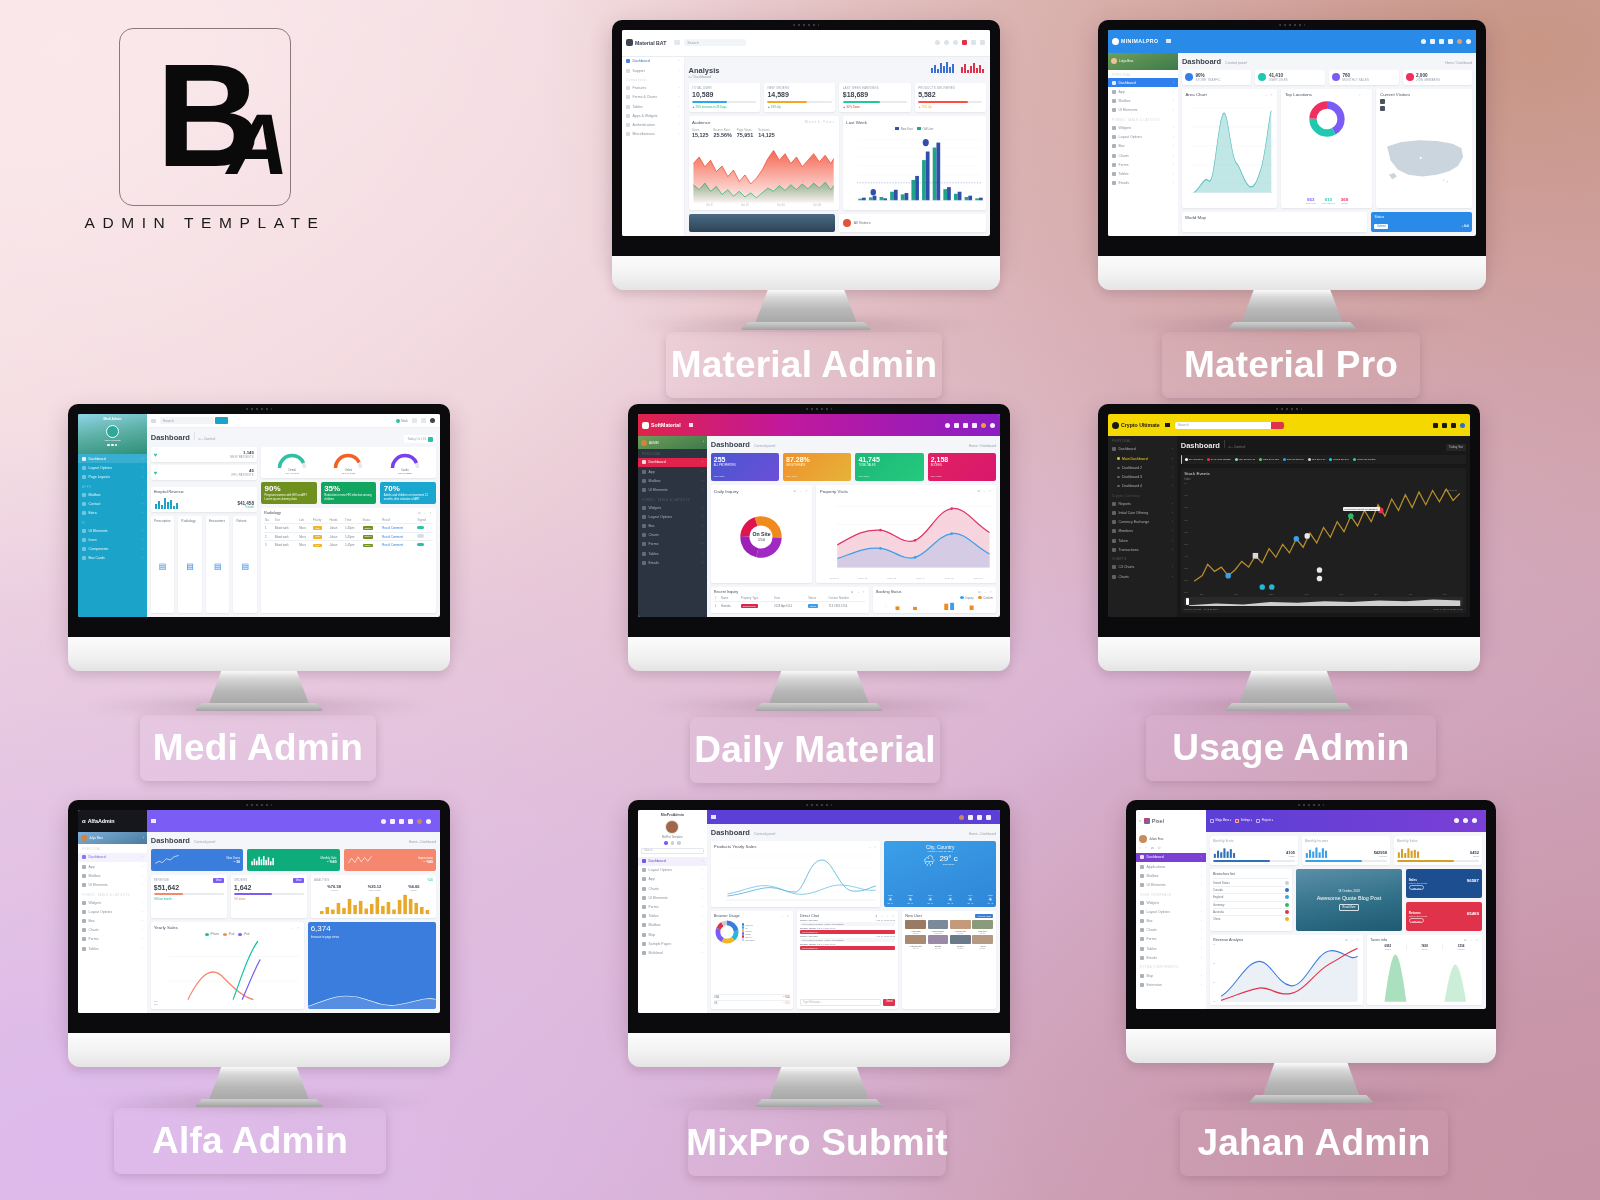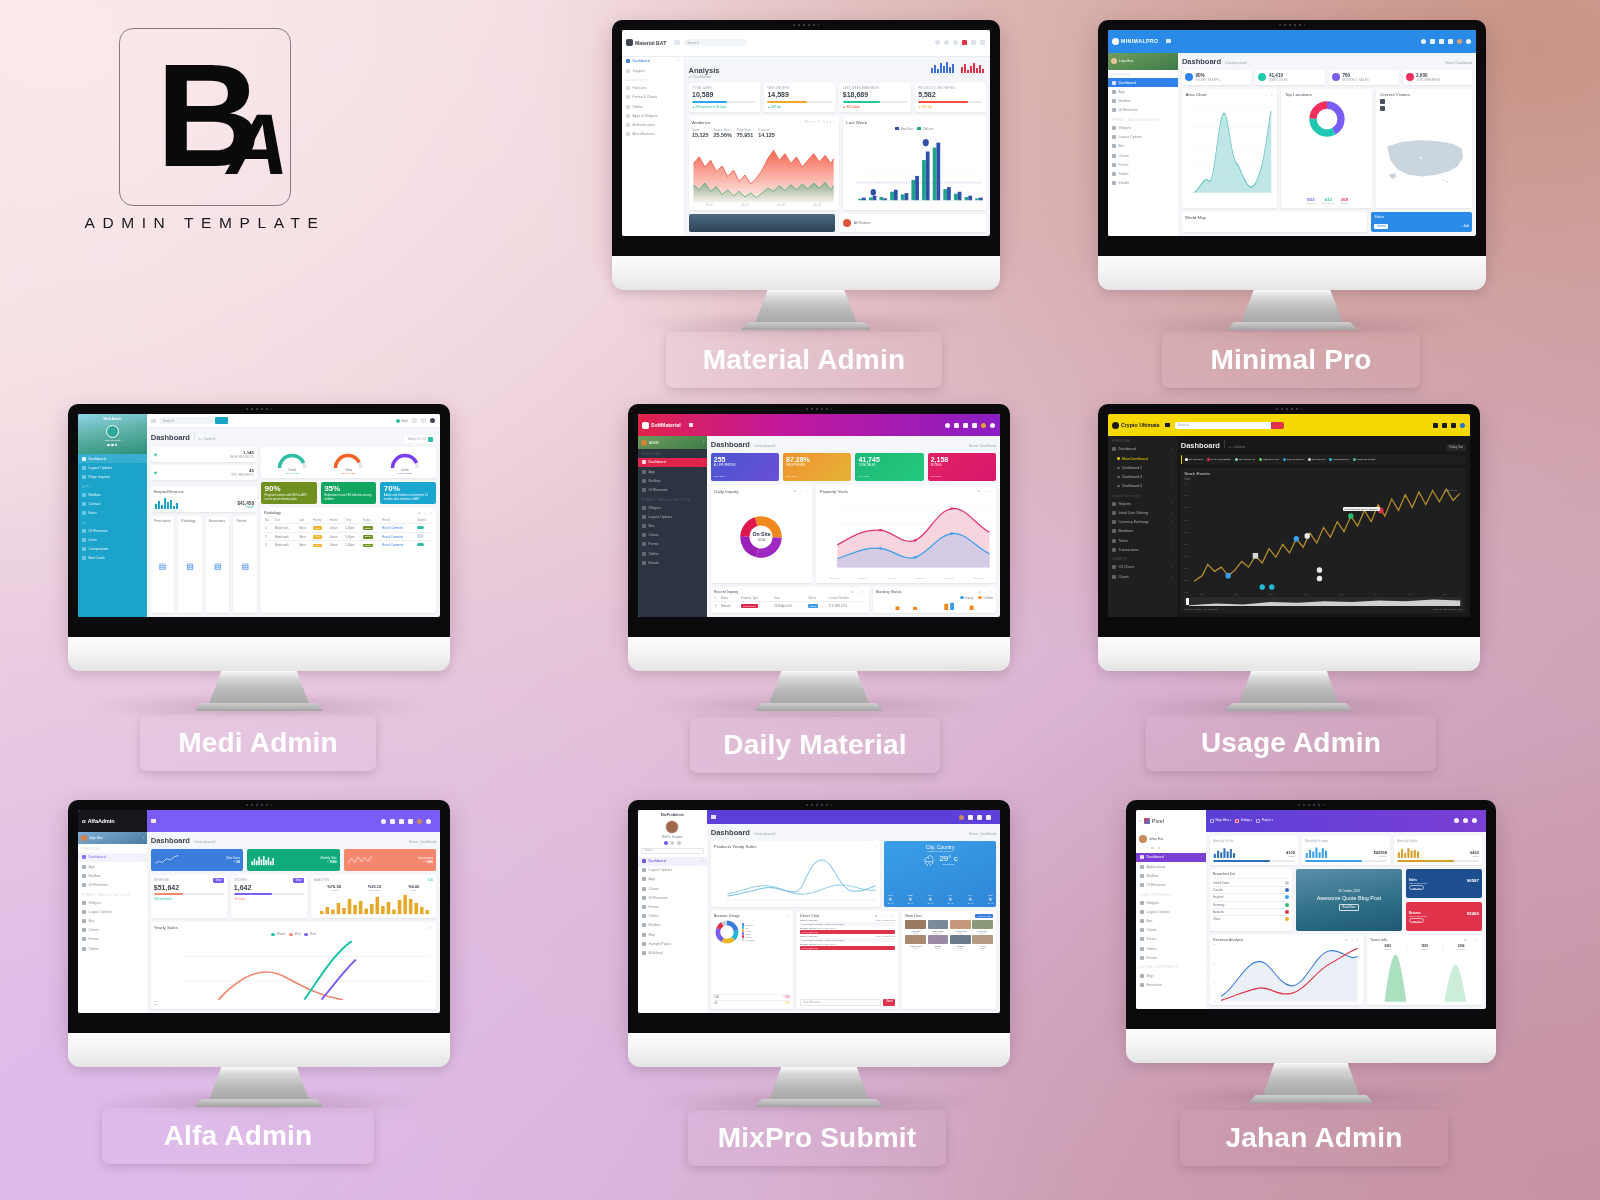--- a/index.html
+++ b/index.html
@@ -130,21 +130,21 @@
   .tbl th { font-weight:500; text-align:left; padding:1.6px 1px; color:#8d97a2; }
   .tbl td { padding:1.6px 1px; border-top:.4px solid #eef1f4; }
   .pill { display:inline-block; padding:.4px 2px; border-radius:1px; color:#fff; font-size:2.4px; }
   .tile { border-radius:2px; padding:3.5px; color:#fff; display:flex; flex-direction:column; justify-content:center; min-width:0; }
   .tile-big { font-size:8px; font-weight:bold; line-height:1; }
   .tile-sm { font-size:2.8px; margin-top:1.5px; line-height:1.25; opacity:.95; }
 
   
   .banner {
     position:absolute; border-radius:7px; color:#fff;
-    font-size:28px; font-weight:bold; letter-spacing:.2px;
+    font-size:37px; font-weight:bold; letter-spacing:.2px;
     display:flex; align-items:center; justify-content:center;
     padding:12px 26px; white-space:nowrap;
     box-shadow:0 3px 10px rgba(90,55,75,.22);
   }
 </style>
 </head>
 <body>
 
 <div class="brand">
   <div class="brand-box">
@@ -602,21 +602,21 @@
           </div>
         </div>
       </div>
     </div>
   </div>
   <div class="chin"></div>
   <div class="neck"></div>
   <div class="foot"></div>
 </div>
 <div class="banner" style="left:1162px; top:332px; width:258px;">
-  <span>Minimal Pro</span>
+  <span>Material Pro</span>
 </div>
 
 <div class="monitor" style="left:68px; top:404px; width:382px;">
   <div class="mon-shadow"></div>
   <div class="bezel">
     <div class="screen" style="height:203px;">
       <div class="dash">
         <div class="body-row" style="flex:1">
           <div class="side" style="flex:0 0 19%;background:#1ba3c9">
             <div style="height:40px;background:linear-gradient(170deg,#8fd4e8 0%,#5fb2a8 45%,#2e8f78 100%);position:relative;display:flex;flex-direction:column;align-items:center;justify-content:center">
@@ -1511,31 +1511,39 @@
                     </g>
                   <path d="M30,40 C42,22 52,18 62,26 C70,32 78,38 88,40" fill="none" stroke="#f4876d" stroke-width="1"></path>
                   <path d="M70,40 C78,24 84,10 92,2" fill="none" stroke="#12c2a0" stroke-width="1"></path>
                   <path d="M78,40 C84,30 88,22 94,14" fill="none" stroke="#7b5cf5" stroke-width="1"></path>
                 </svg>
                 <div style="font-size:2.4px;color:#aeb6be" id="alfa-yt">
                     <div>300</div>
                     <div>225</div>
                   </div>
               </div>
+              <div style="flex:1;border-radius:2px;background:#3b7ddd;color:#fff;padding:3px;display:flex;flex-direction:column;min-width:0;position:relative;overflow:hidden">
+                <span style="font-size:8px;font-weight:300;line-height:1">6,374</span>
+                <span style="font-size:2.8px;margin-top:1.5px;opacity:.92">Increase in page views</span>
+                <svg viewBox="0 0 100 26" preserveAspectRatio="none" style="position:absolute;left:0;right:0;bottom:0;width:100%;height:18px">
+                  <path d="M0,22 C14,14 22,4 36,8 C48,11 56,24 70,20 C82,17 90,8 100,12 L100,26 L0,26 Z" fill="rgba(255,255,255,.14)"></path>
+                  <path d="M0,22 C14,14 22,4 36,8 C48,11 56,24 70,20 C82,17 90,8 100,12" fill="none" stroke="#fff" stroke-width=".8"></path>
+                </svg>
+              </div>
             </div>
           </div>
         </div>
       </div>
     </div>
   </div>
   <div class="chin"></div>
   <div class="neck"></div>
   <div class="foot"></div>
 </div>
-<div class="banner" style="left:102px; top:1108px; width:272px;">
+<div class="banner" style="left:114px; top:1108px; width:272px;">
   <span>Alfa Admin</span>
 </div>
 
 <div class="monitor" style="left:628px; top:800px; width:382px;">
   <div class="mon-shadow"></div>
   <div class="bezel">
     <div class="screen" style="height:203px;">
       <div class="dash">
         <div class="body-row" style="flex:1">
           <div class="side" style="flex:0 0 19%;background:#fff">

